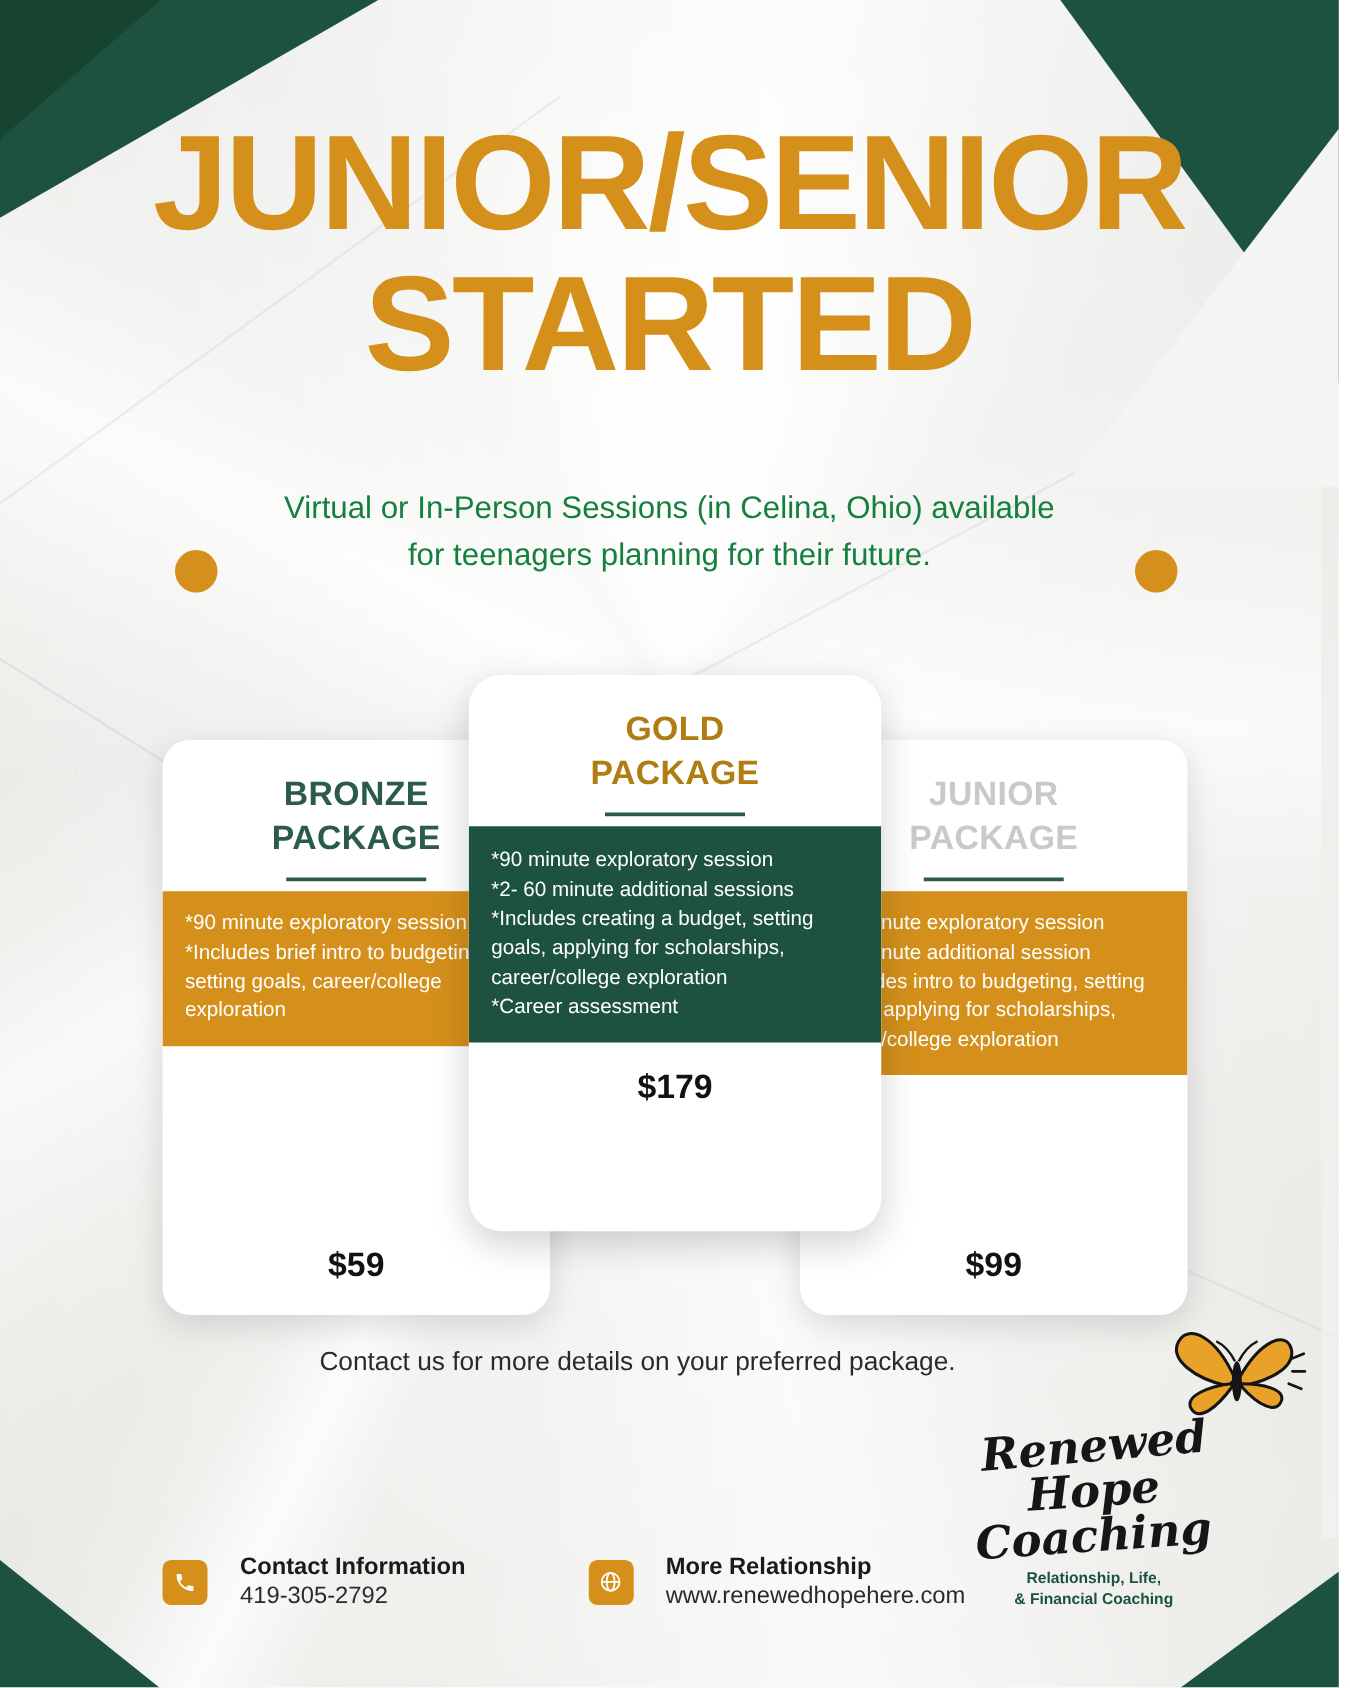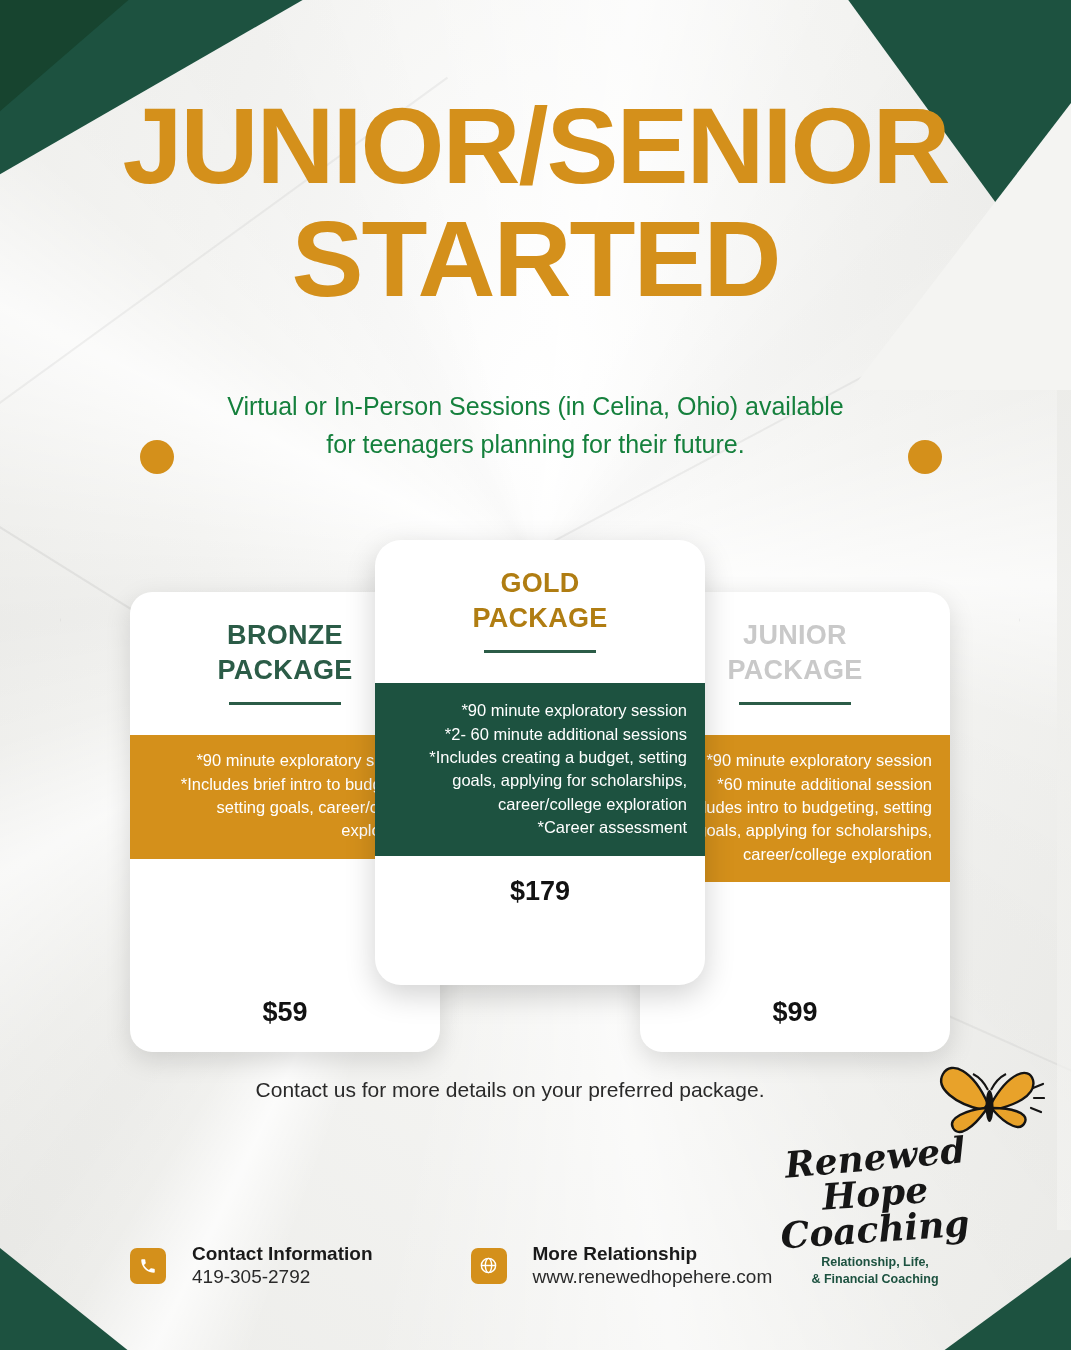--- a/index.html
+++ b/index.html
@@ -147,22 +147,22 @@
   .card-head { text-align: center; padding: 26px 10px 0; }
   .card-title {
     font-size: 27px; font-weight: 800; line-height: 1.3; letter-spacing: .3px;
   }
   .bronze-title { color: #2b5c47; }
   .gold-title { color: #b07d12; font-size: 27px; }
   .silver-title { color: #c9c9c9; }
   .rule { width: 112px; height: 3px; background: #2b5c47; margin: 14px auto 0; }
 
   .card-body {
-    margin-top: 30px; padding: 14px 18px 16px;
-    text-align: right; font-size: 16.5px; line-height: 1.42; color: #ffffff;
+    margin-top: 8px; padding: 14px 18px 16px;
+    text-align: left; font-size: 16.5px; line-height: 1.42; color: #ffffff;
   }
   .body-gold-bg { background: #d4901b; }
   .body-green-bg { background: #1d5240; font-size: 16.5px; padding: 16px 18px 16px; }
 
   .price {
     text-align: center; font-size: 27px; font-weight: 800; color: #121212;
   }
   .price-side { position: absolute; bottom: 24px; left: 0; right: 0; }
   .price-gold { margin-top: 20px; }
 

